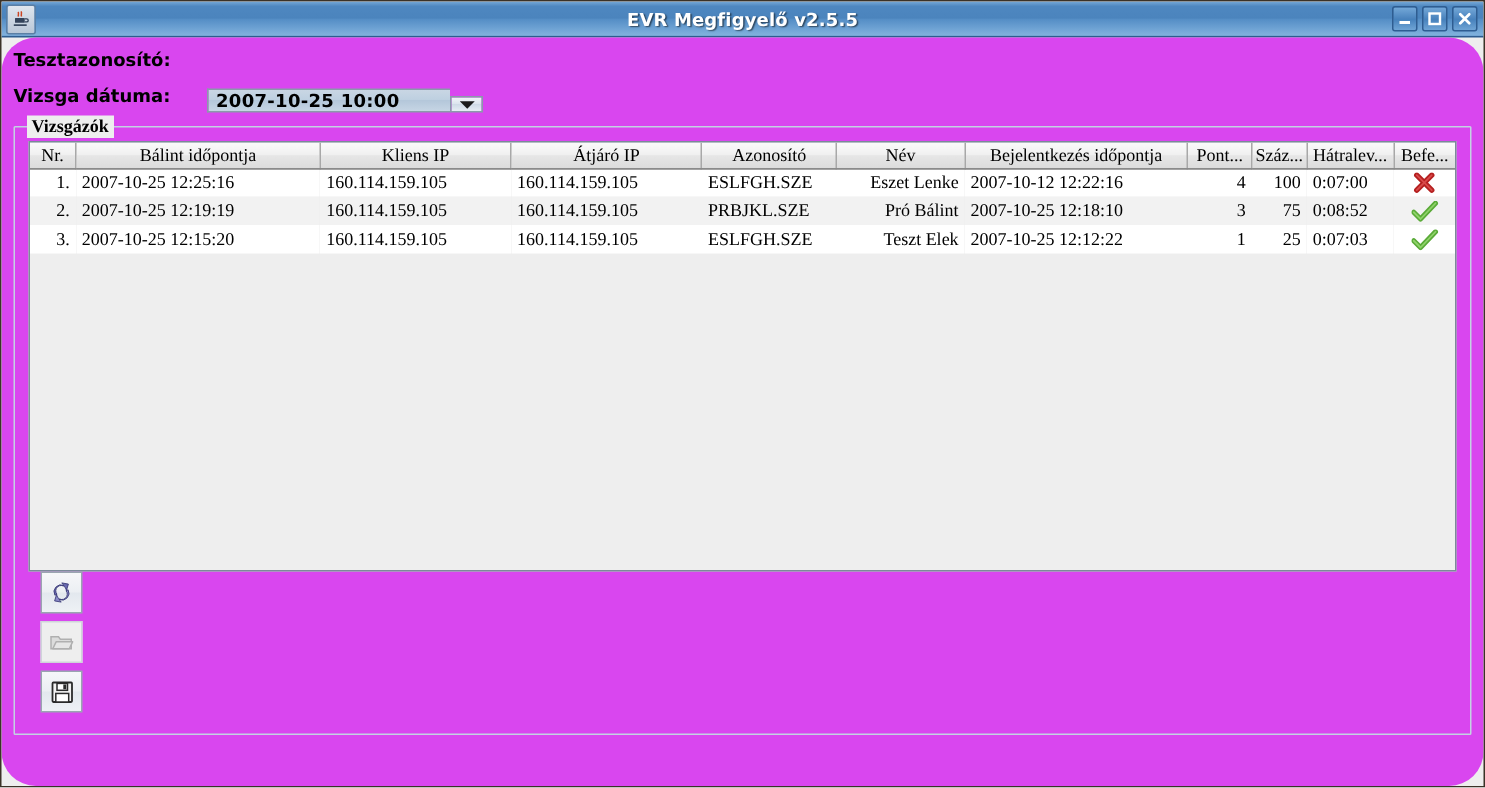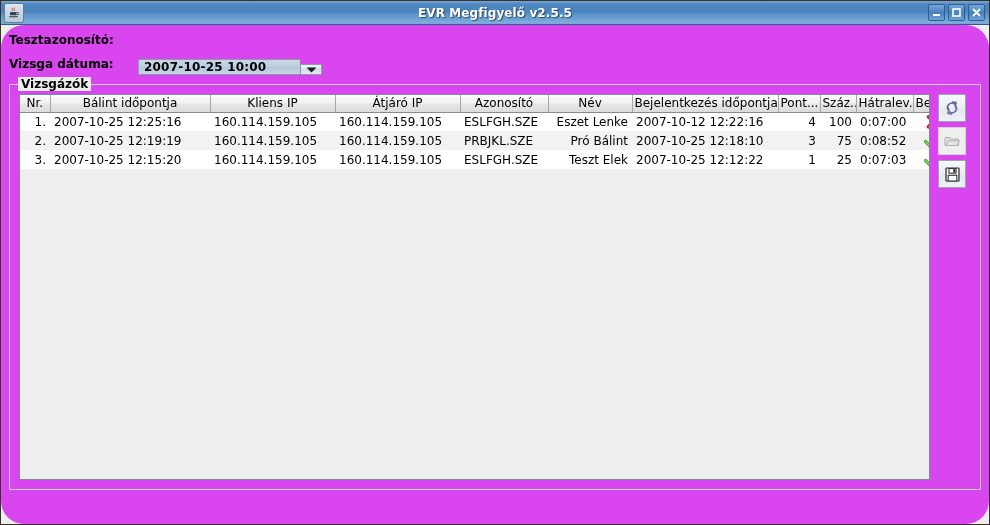--- a/index.html
+++ b/index.html
@@ -157,36 +157,38 @@
   
   .group {
     position: relative;
     margin-top: 9px;
     border: 1px solid #c3d2e2;
     border-radius: 1px;
     height: 406px;
     box-sizing: border-box;
     padding: 9px;
     background: transparent;
+    font-family: Liberation Serif, serif;
   }
   .group-title {
     position: absolute;
     top: -8px;
     left: 8px;
     background: #eeeeee;
     padding: 0 3px;
     font-weight: bold;
     font-size: 12px;
     color: #000000;
   }
 
   .group-inner {
     display: flex;
     height: 100%;
     box-sizing: border-box;
+    flex-direction: column;
   }
 
   
   .scrollpane {
     flex: 1 1 auto;
     box-sizing: border-box;
     border: 1px solid #7b8a99;
     background: #eeeeee;
     overflow: hidden;
   }

